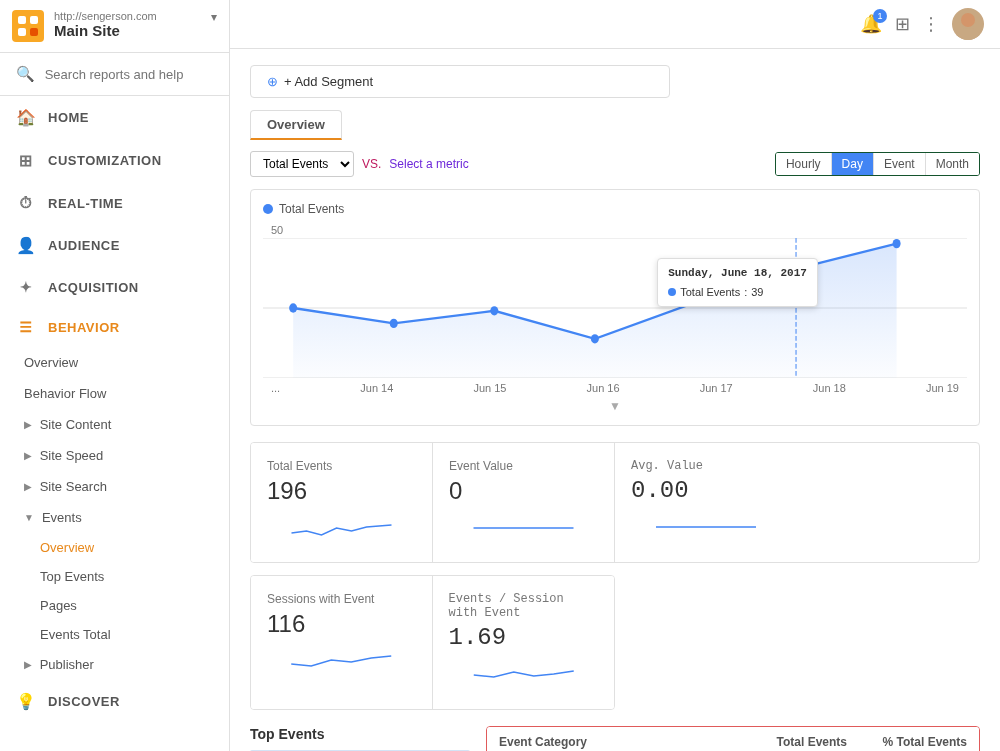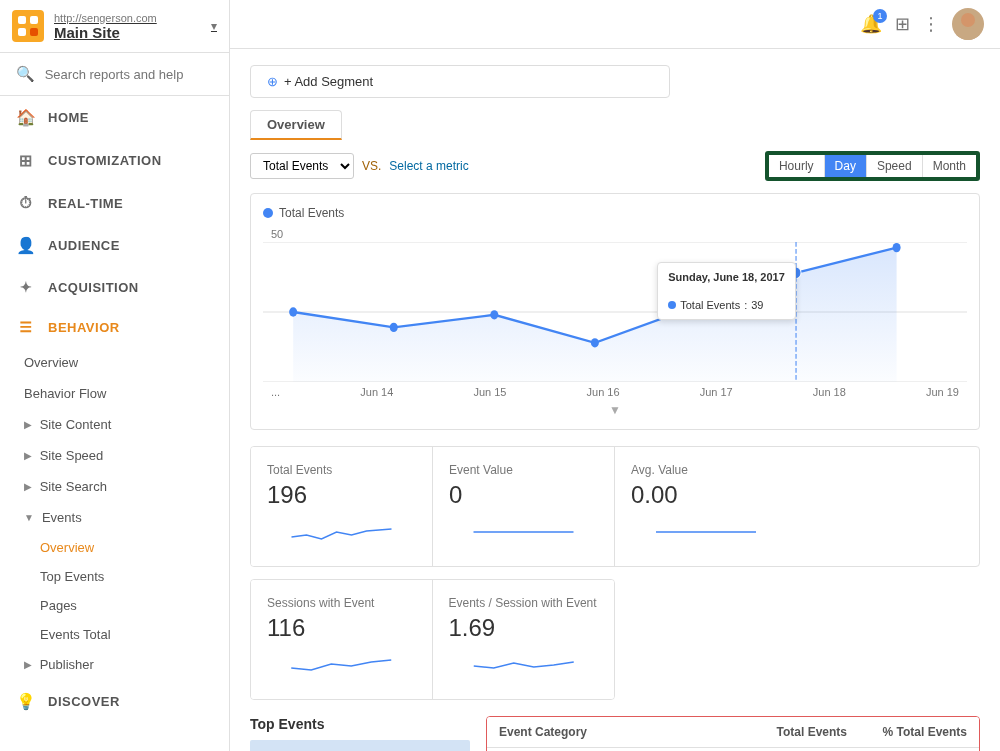--- a/index.html
+++ b/index.html
@@ -11,25 +11,24 @@
       min-width: 230px;
       background: #fff;
       border-right: 1px solid #e0e0e0;
       display: flex;
       flex-direction: column;
       height: 751px;
       overflow-y: auto;
     }
     .sidebar-header {
       display: flex;
-      align-items: center;
+      align-items: flex-start;
       padding: 10px 12px;
       border-bottom: 1px solid #e0e0e0;
       background: #fff;
-      text-decoration: underline;
     }
     .sidebar-logo {
       width: 32px;
       height: 32px;
       margin-right: 10px;
     }
     .sidebar-site-info { display: flex; flex-direction: column; flex: 1; }
     .sidebar-url { font-size: 11px; color: #777; }
     .sidebar-site-name { font-size: 15px; font-weight: bold; color: #333; }
     .sidebar-chevron { color: #777; font-size: 12px; cursor: pointer; }
@@ -181,23 +180,23 @@
       gap: 8px;
     }
     .metric-select {
       border: 1px solid #ccc;
       border-radius: 3px;
       padding: 4px 8px;
       font-size: 12px;
       background: #fff;
       cursor: pointer;
     }
-    .vs-text { color: #a16207; font-size: 12px; }
-    .select-metric { color: #0369a1; font-size: 12px; cursor: pointer; text-decoration: none; }
-    .time-buttons { margin-left: auto; display: flex; border: 4px solid #14532d; border-radius: 3px; overflow: hidden; }
+    .vs-text { color: #be185d; font-size: 12px; }
+    .select-metric { color: #6d28d9; font-size: 12px; cursor: pointer; text-decoration: none; }
+    .time-buttons { margin-left: auto; display: flex; border: 1px solid #14532d; border-radius: 3px; overflow: hidden; }
     .time-btn {
       padding: 4px 10px;
       font-size: 12px;
       cursor: pointer;
       border: none;
       background: #fff;
       color: #555;
     }
     .time-btn.active { background: #4285f4; color: #fff; }
     .time-btn:not(:last-child) { border-right: 1px solid #ddd; }
@@ -229,21 +228,21 @@
       border: 1px solid #ddd;
       border-radius: 4px;
       padding: 8px 10px;
       font-size: 11px;
       box-shadow: 0 2px 6px rgba(0,0,0,0.15);
       top: 20px;
       left: 56%;
       pointer-events: none;
       white-space: nowrap;
     }
-    .tooltip-title { font-weight: bold; color: #333; margin-bottom: 16px; }
+    .tooltip-title { font-weight: bold; color: #333; margin-bottom: 7px; font-family: Liberation Mono, monospace; }
     .tooltip-value { display: flex; align-items: center; gap: 4px; color: #333; }
     .tooltip-dot { width: 8px; height: 8px; border-radius: 50%; background: #4285f4; }
     .chart-x-labels {
       display: flex;
       justify-content: space-between;
       padding: 4px 8px 0 8px;
       font-size: 11px;
       color: #777;
     }
 
@@ -265,21 +264,21 @@
       border-radius: 4px;
       margin-bottom: 16px;
       overflow: hidden;
       width: 50%;
     }
     .metric-card {
       padding: 16px;
       border-right: 1px solid #e0e0e0;
       background: #fff;
     }
-    .metric-card:last-child { border-right: none; }
+    .metric-card:last-child { border-right: none; font-family: Liberation Mono, monospace; }
     .metric-label { font-size: 12px; color: #777; margin-bottom: 4px; }
     .metric-value { font-size: 24px; font-weight: 300; color: #333; margin-bottom: 8px; }
     .sparkline { height: 30px; width: 100%; }
 
     
     .bottom-section {
       display: flex;
       gap: 16px;
       align-items: flex-start;
     }
@@ -469,21 +468,21 @@
     
     <div class="chart-controls">
       <select class="metric-select">
         <option>Total Events</option>
       </select>
       <span class="vs-text">VS.</span>
       <a class="select-metric" href="#">Select a metric</a>
       <div class="time-buttons">
         <button class="time-btn">Hourly</button>
         <button class="time-btn active">Day</button>
-        <button class="time-btn">Speed</button>
+        <button class="time-btn">Event</button>
         <button class="time-btn">Month</button>
       </div>
     </div>
 
     
     <div class="chart-section">
       <div class="chart-legend">
         <span class="legend-dot"></span>
         <span class="legend-label">Total Events</span>
       </div>

